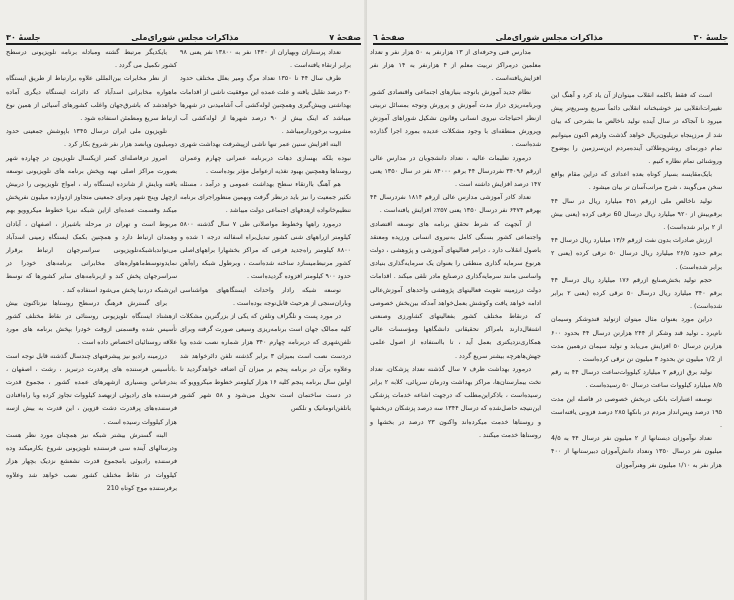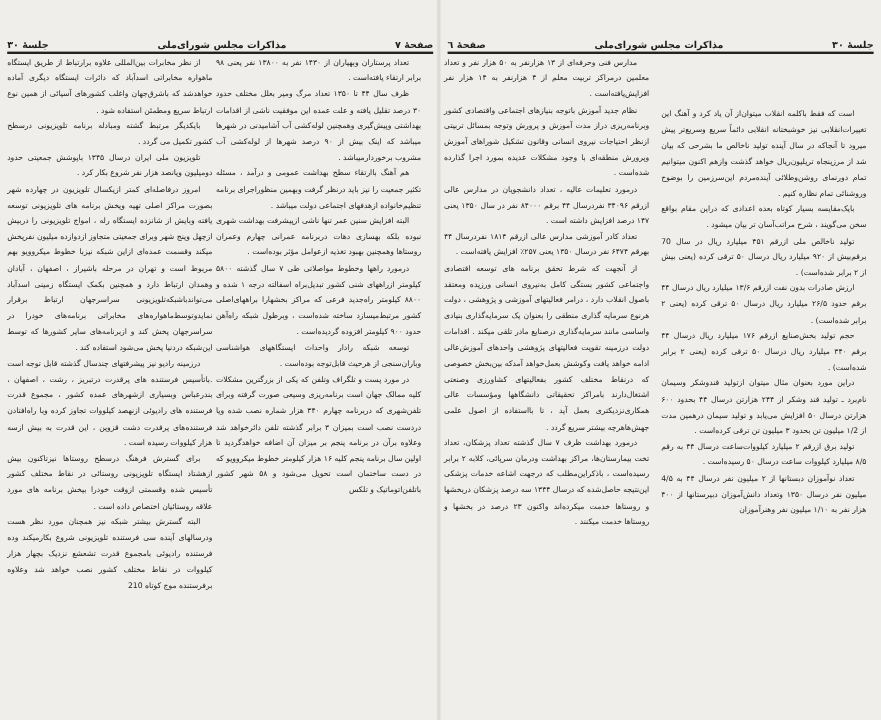--- a/index.html
+++ b/index.html
@@ -28,53 +28,54 @@
 
 <div class="page left">
   <div class="header">
     <span>صفحهٔ ۷</span>
     <span>مذاکرات مجلس شورای‌ملی</span>
     <span>جلسهٔ ۳۰</span>
   </div>
   <div class="col c1">
     <p>تعداد پرستاران وبهیاران از ۱۴۳۰ نفر به ۱۳۸۰۰ نفر یعنی ۹۸ برابر ارتقاء یافته‌است .</p>
     <p>ظرف سال ۴۴ تا ۱۳۵۰ تعداد مرگ ومیر بعلل مختلف حدود ۳۰ درصد تقلیل یافته و علت عمده این موفقیت ناشی از اقدامات بهداشتی وپیش‌گیری وهمچنین لوله‌کشی آب آشامیدنی در شهرها میباشد که اینک بیش از ۹۰ درصد شهرها از لوله‌کشی آب مشروب برخوردارمیباشد .</p>
+    <p>البته افزایش سنین عمر تنها ناشی ازپیشرفت بهداشت شهری نبوده بلکه بهسازی دهات دربرنامه عمرانی چهارم وعمران روستاها وهمچنین بهبود تغذیه ازعوامل مؤثر بوده‌است .</p>
     <p>هم آهنگ باارتقاء سطح بهداشت عمومی و درآمد ، مسئله تکثیر جمعیت را نیز باید درنظر گرفت وبهمین منظوراجرای برنامه تنظیم‌خانواده ازهدفهای اجتماعی دولت میباشد .</p>
-    <p>البته افزایش سنین عمر تنها ناشی ازپیشرفت بهداشت شهری نبوده بلکه بهسازی دهات دربرنامه عمرانی چهارم وعمران روستاها وهمچنین بهبود تغذیه ازعوامل مؤثر بوده‌است .</p>
     <p>درمورد راهها وخطوط مواصلاتی طی ۷ سال گذشته ۵۸۰۰ کیلومتر ازراههای شنی کشور تبدیل‌براه اسفالته درجه ۱ شده و ۸۸۰۰ کیلومتر راه‌جدید فرعی که مراکز بخشهارا براههای‌اصلی کشور مرتبط‌میسازد ساخته شده‌است ، وبرطول شبکه راه‌آهن حدود ۹۰۰ کیلومتر افزوده گردیده‌است .</p>
     <p>توسعه شبکه رادار واحداث ایستگاههای هواشناسی وباران‌سنجی از هرحیث قابل‌توجه بوده‌است .</p>
     <p>در مورد پست و تلگراف وتلفن که یکی از بزرگترین مشکلات کلیه ممالک جهان است برنامه‌ریزی وسیعی صورت گرفته وبرای تلفن‌شهری که دربرنامه چهارم ۳۴۰ هزار شماره نصب شده ویا دردست نصب است بمیزان ۳ برابر گذشته تلفن دائرخواهد شد وعلاوه برآن در برنامه پنجم بر میزان آن اضافه خواهدگردید تا اولین سال برنامه پنجم کلیه ۱۶ هزار کیلومتر خطوط میکروویو که در دست ساختمان است تحویل می‌شود و ۵۸ شهر کشور باتلفن‌اتوماتیک و تلکس</p>
   </div>
   <div class="col c2">
+    <p>بایکدیگر مرتبط گشته ومبادله برنامه تلویزیونی درسطح کشور تکمیل می گردد .</p>
     <p>از نظر مخابرات بین‌المللی علاوه برارتباط از طریق ایستگاه ماهواره مخابراتی اسدآباد که دائرات ایستگاه دیگری آماده خواهدشد که باشرق‌جهان واغلب کشورهای آسیائی از همین نوع ارتباط سریع ومطمئن استفاده شود .</p>
-    <p>بایکدیگر مرتبط گشته ومبادله برنامه تلویزیونی درسطح کشور تکمیل می گردد .</p>
     <p>تلویزیون ملی ایران درسال ۱۳۴۵ باپوشش جمعیتی حدود دومیلیون وپانصد هزار نفر شروع بکار کرد .</p>
     <p>امروز درفاصله‌ای کمتر ازیکسال تلویزیون در چهارده شهر بصورت مراکز اصلی تهیه وپخش برنامه های تلویزیونی توسعه یافته وبایش از شانزده ایستگاه رله ، امواج تلویزیونی را دربیش ازچهل وپنج شهر وبرای جمعیتی متجاوز ازدوازده میلیون نفرپخش میکند وقسمت عمده‌ای ازاین شبکه نیزبا خطوط میکروویو بهم مربوط است و تهران در مرحله باشیراز ، اصفهان ، آبادان وهمدان ارتباط دارد و همچنین بکمک ایستگاه زمینی اسدآباد می‌تواندباشبکه‌تلویزیونی سراسرجهان ارتباط برقرار نمایدوتوسط‌ماهواره‌های مخابراتی برنامه‌های خودرا در سراسرجهان پخش کند و ازبرنامه‌های سایر کشورها که توسط این‌شبکه دردنیا پخش می‌شود استفاده کند .</p>
+    <p>برای گسترش فرهنگ درسطح روستاها نیزتاکنون بیش ازهشتاد ایستگاه تلویزیونی روستائی در نقاط مختلف کشور تأسیس شده وقسمتی ازوقت خودرا بپخش برنامه های مورد علاقه روستائیان اختصاص داده است .</p>
     <p>درزمینه رادیو نیز پیشرفتهای چندسال گذشته قابل توجه است .باتأسیس فرستنده های پرقدرت درتبریز ، رشت ، اصفهان ، بندرعباس وبسیاری ازشهرهای عمده کشور ، مجموع قدرت فرستنده های رادیوئی ازنهصد کیلووات تجاوز کرده وبا راه‌افتادن فرستنده‌های پرقدرت دشت قزوین ، این قدرت به بیش ازسه هزار کیلووات رسیده است .</p>
-    <p>برای گسترش فرهنگ درسطح روستاها نیزتاکنون بیش ازهشتاد ایستگاه تلویزیونی روستائی در نقاط مختلف کشور تأسیس شده وقسمتی ازوقت خودرا بپخش برنامه های مورد علاقه روستائیان اختصاص داده است .</p>
     <p>البته گسترش بیشتر شبکه نیز همچنان مورد نظر هست ودرسالهای آینده سی فرستنده تلویزیونی شروع بکارمیکند وده فرستنده رادیوئی بامجموع قدرت تشعشع نزدیک بچهار هزار کیلووات در نقاط مختلف کشور نصب خواهد شد وعلاوه برفرستنده موج کوتاه 210</p>
   </div>
 </div>
 
 <div class="gutter"></div>
 
 <div class="page right">
   <div class="header">
     <span>جلسهٔ ۳۰</span>
     <span>مذاکرات مجلس شورای‌ملی</span>
     <span>صفحهٔ ٦</span>
   </div>
   <div class="col c1">
     <p>است که فقط باکلمه انقلاب میتوان‌از آن یاد کرد و آهنگ این تغییرات‌انقلابی نیز خوشبختانه انقلابی دائماً سریع‌ وسریع‌تر پیش میرود تا آنجاکه در سال آینده تولید ناخالص ما بشرحی که بیان شد از مرزپنجاه تریلیون‌ریال خواهد گذشت وازهم اکنون میتوانیم تمام دورنمای روشن‌وطلائی آینده‌مردم این‌سرزمین را بوضوح وروشنائی تمام نظاره کنیم .</p>
     <p>بایک‌مقایسه بسیار کوتاه بعده اعدادی که دراین مقام بواقع سخن می‌گویند ، شرح مراتب‌آسان تر بیان میشود .</p>
-    <p>تولید ناخالص ملی ازرقم ۴۵۱ میلیارد ریال در سال 70 برقم‌بیش از ۹۲۰ میلیارد ریال درسال ۵۰ ترقی کرده (یعنی بیش از ۲ برابر شده‌است) .</p>
+    <p>تولید ناخالص ملی ازرقم ۴۵۱ میلیارد ریال در سال ۴۴ برقم‌بیش از ۹۲۰ میلیارد ریال درسال 60 ترقی کرده (یعنی بیش از ۲ برابر شده‌است) .</p>
     <p>ارزش صادرات بدون نفت ازرقم ۱۳/۶ میلیارد ریال درسال ۴۴ برقم حدود ۲۶/۵ میلیارد ریال درسال ۵۰ ترقی کرده (یعنی ۲ برابر شده‌است) .</p>
     <p>حجم تولید بخش‌صنایع ازرقم ۱۷۶ میلیارد ریال درسال ۴۴ برقم ۳۴۰ میلیارد ریال درسال ۵۰ ترقی کرده (یعنی ۲ برابر شده‌است) .</p>
     <p>دراین مورد بعنوان مثال میتوان ازتولید قندوشکر وسیمان نام‌برد ـ تولید قند وشکر از ۲۴۴ هزارتن درسال ۴۴ بحدود ۶۰۰ هزارتن درسال ۵۰ افزایش می‌یابد و تولید سیمان درهمین مدت از ۱/2 میلیون تن بحدود ۳ میلیون تن ترقی کرده‌است .</p>
     <p>تولید برق ازرقم ۲ میلیارد کیلووات‌ساعت درسال ۴۴ به رقم ۸/۵ میلیارد کیلووات ساعت درسال ۵۰ رسیده‌است .</p>
+    <p>توسعه اعتبارات بانکی دربخش خصوصی در فاصله این مدت ۱۹۵ درصد وپس‌انداز مردم در بانکها ۲۸۵ درصد فزونی یافته‌است .</p>
     <p>تعداد نوآموزان دبستانها از ۲ میلیون نفر درسال ۴۴ به 4/۵ میلیون نفر درسال ۱۳۵۰ وتعداد دانش‌آموزان دبیرستانها از ۴۰۰ هزار نفر به ۱/۱۰ میلیون نفر وهنرآموزان</p>
   </div>
   <div class="col c2">
     <p>مدارس فنی وحرفه‌ای از ۱۳ هزارنفر به ۵۰ هزار نفر و تعداد معلمین درمراکز تربیت معلم از ۴ هزارنفر به ۱۴ هزار نفر افزایش‌یافته‌است .</p>
     <p>نظام جدید آموزش باتوجه بنیازهای اجتماعی واقتصادی کشور وبرنامه‌ریزی دراز مدت آموزش و پرورش وتوجه بمسائل تربیتی ازنظر احتیاجات نیروی انسانی وقانون تشکیل شوراهای آموزش وپرورش منطقه‌ای با وجود مشکلات عدیده بمورد اجرا گذارده شده‌است .</p>
     <p>درمورد تعلیمات عالیه ، تعداد دانشجویان در مدارس عالی ازرقم ۳۴۰۹۶ نفردرسال ۴۴ برقم ۸۴۰۰۰ نفر در سال ۱۳۵۰ یعنی ۱۴۷ درصد افزایش داشته است .</p>
     <p>تعداد کادر آموزشی مدارس عالی ازرقم ۱۸۱۴ نفردرسال ۴۴ بهرقم ۶۴۷۴ نفر درسال ۱۳۵۰ یعنی ۲۵۷٪ افزایش یافته‌است .</p>
     <p>از آنجهت که شرط تحقق برنامه های توسعه اقتصادی واجتماعی کشور بستگی کامل به‌نیروی انسانی ورزیده ومعتقد باصول انقلاب دارد ، درامر فعالیتهای آموزشی و پژوهشی ، دولت هرنوع سرمایه گذاری منطقی را بعنوان یک سرمایه‌گذاری بنیادی واساسی مانند سرمایه‌گذاری درصنایع مادر تلقی میکند . اقدامات دولت درزمینه تقویت فعالیتهای پژوهشی واحدهای آموزش‌عالی ادامه خواهد یافت وکوشش بعمل‌خواهد آمدکه بین‌بخش خصوصی که درنقاط مختلف کشور بفعالیتهای کشاورزی وصنعتی اشتغال‌دارند بامراکز تحقیقاتی دانشگاهها ومؤسسات عالی همکاری‌نزدیکتری بعمل آید ، تا بااستفاده از اصول علمی جهش‌هاهرچه بیشتر سریع گردد .</p>
     <p>درمورد بهداشت ظرف ۷ سال گذشته تعداد پزشکان، تعداد تخت بیمارستان‌ها، مراکز بهداشت ودرمان سرپائی، کلابه ۲ برابر رسیده‌است ، باذکراین‌مطلب که درجهت اشاعه خدمات پزشکی این‌نتیجه حاصل‌شده که درسال ۱۳۴۴ سه درصد پزشکان دربخشها و روستاها خدمت میکرده‌اند واکنون ۲۳ درصد در بخشها و روستاها خدمت میکنند .</p>
   </div>

